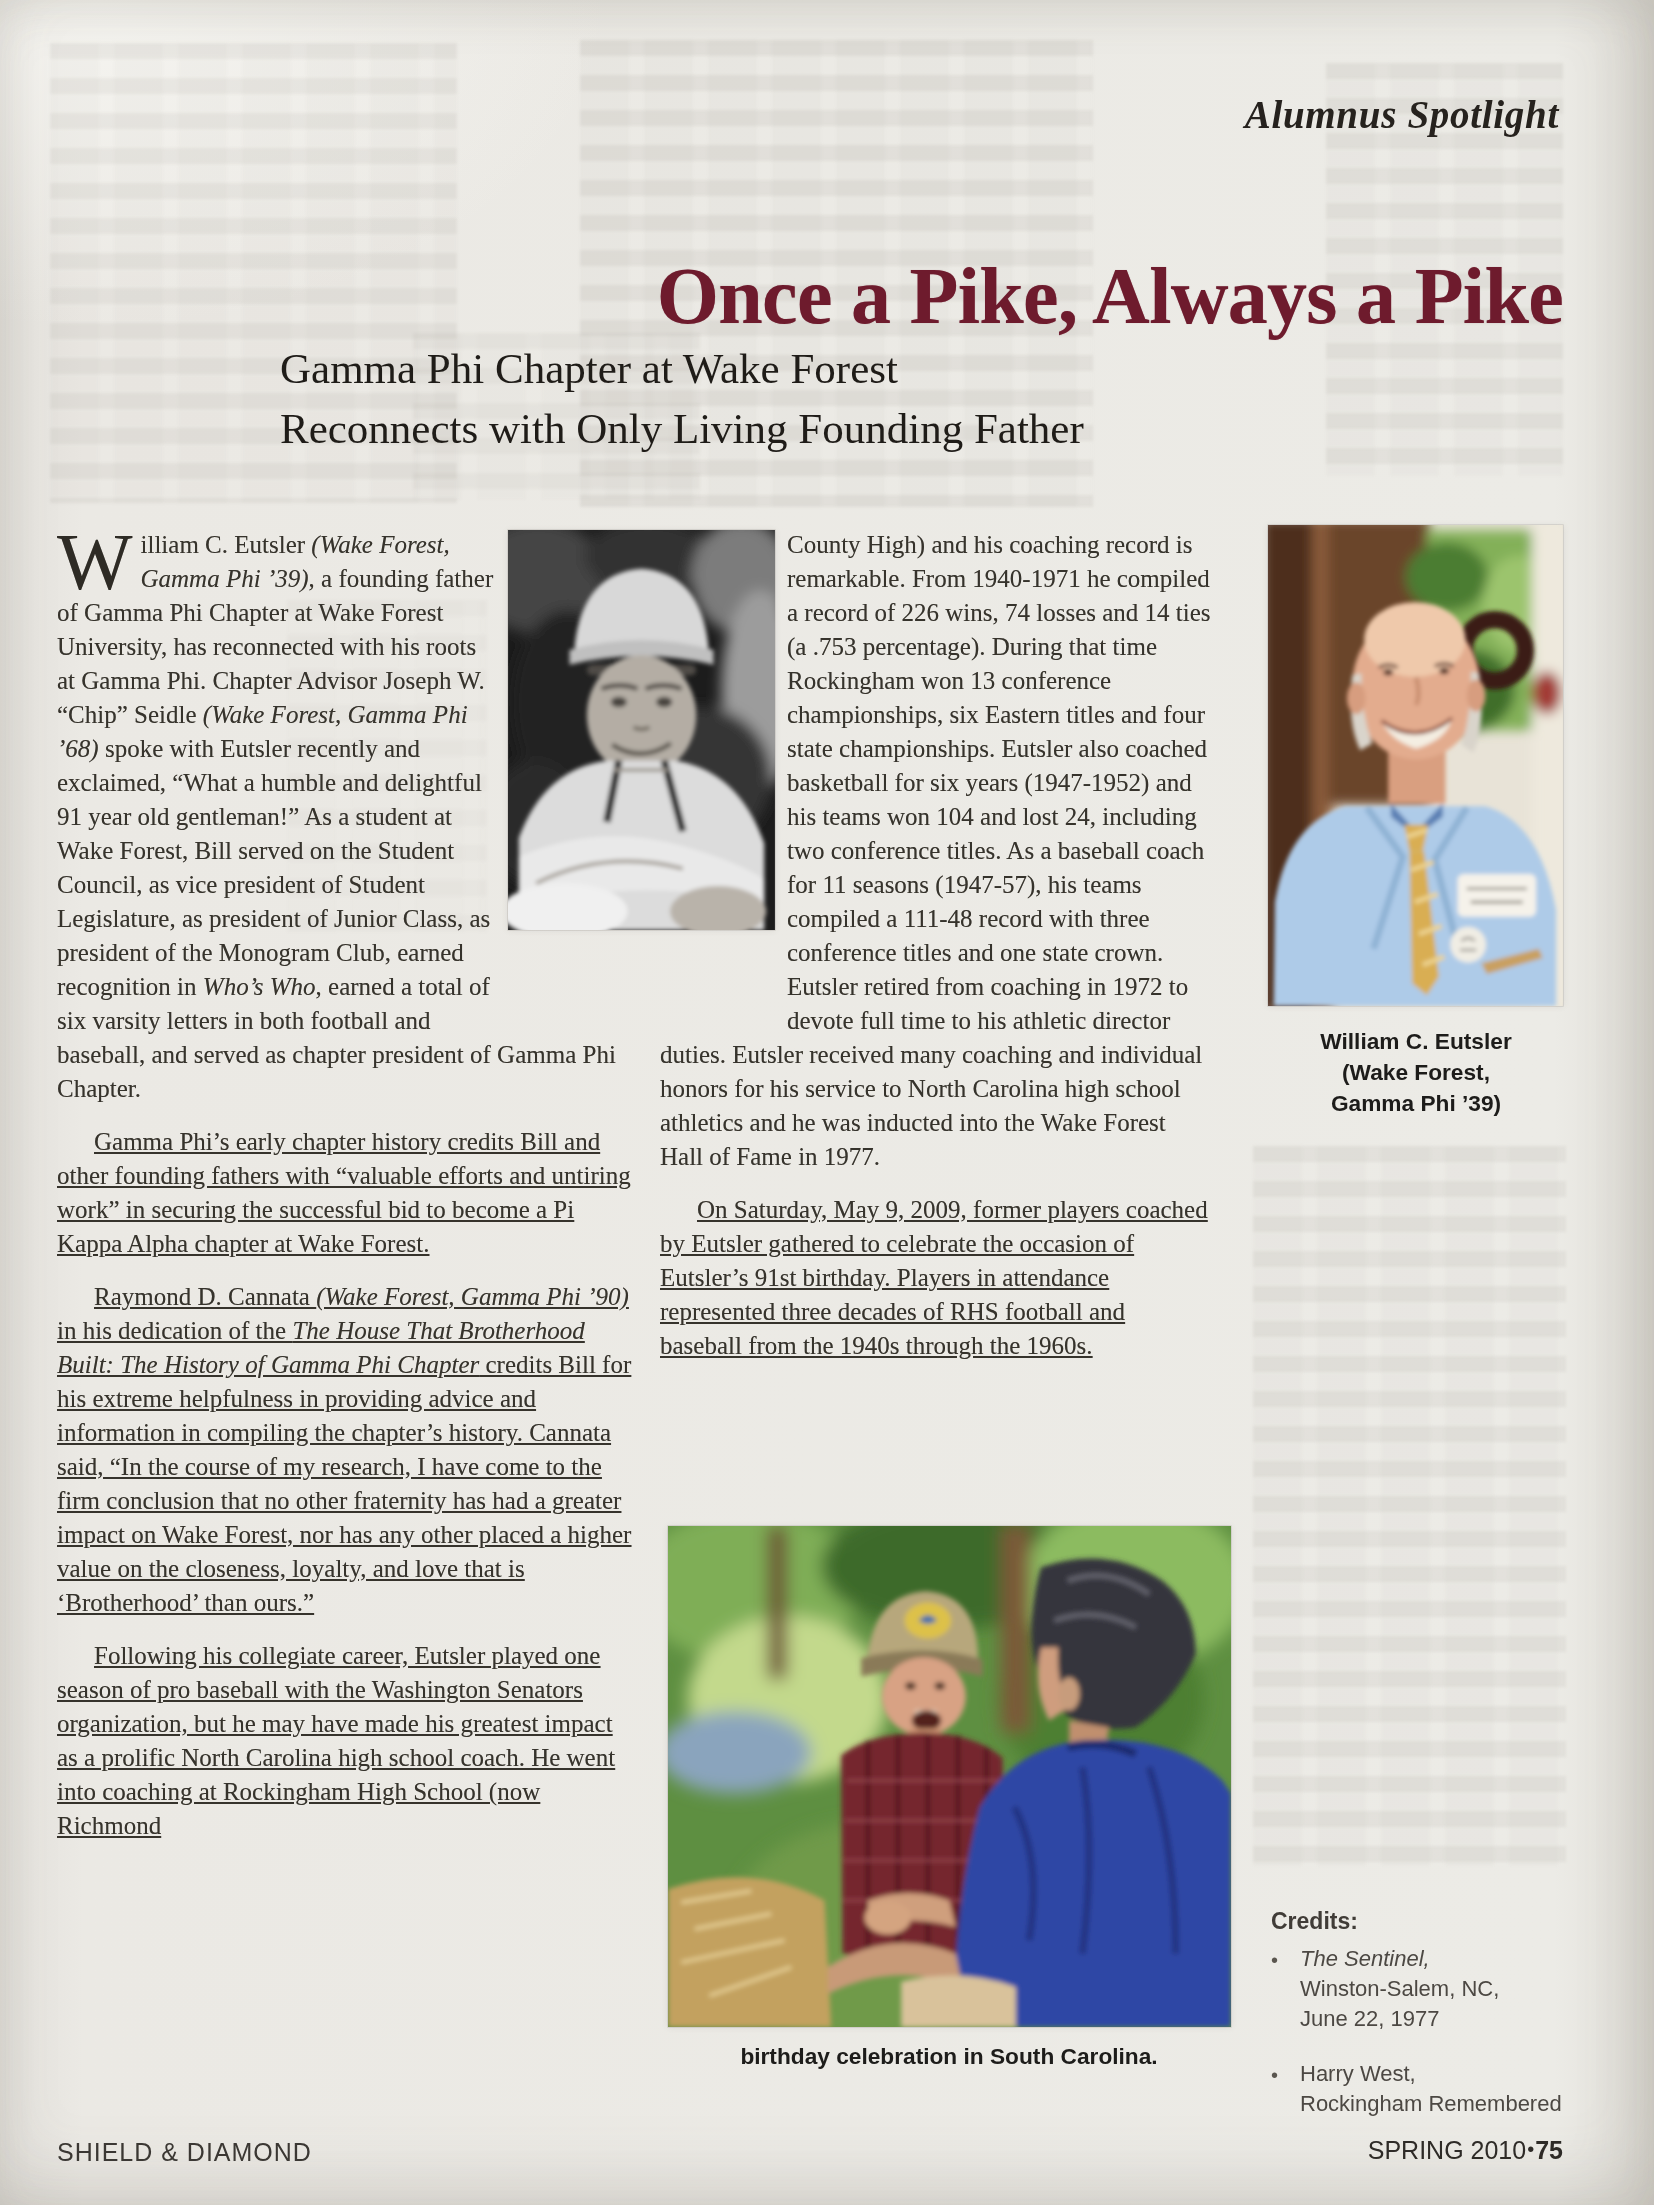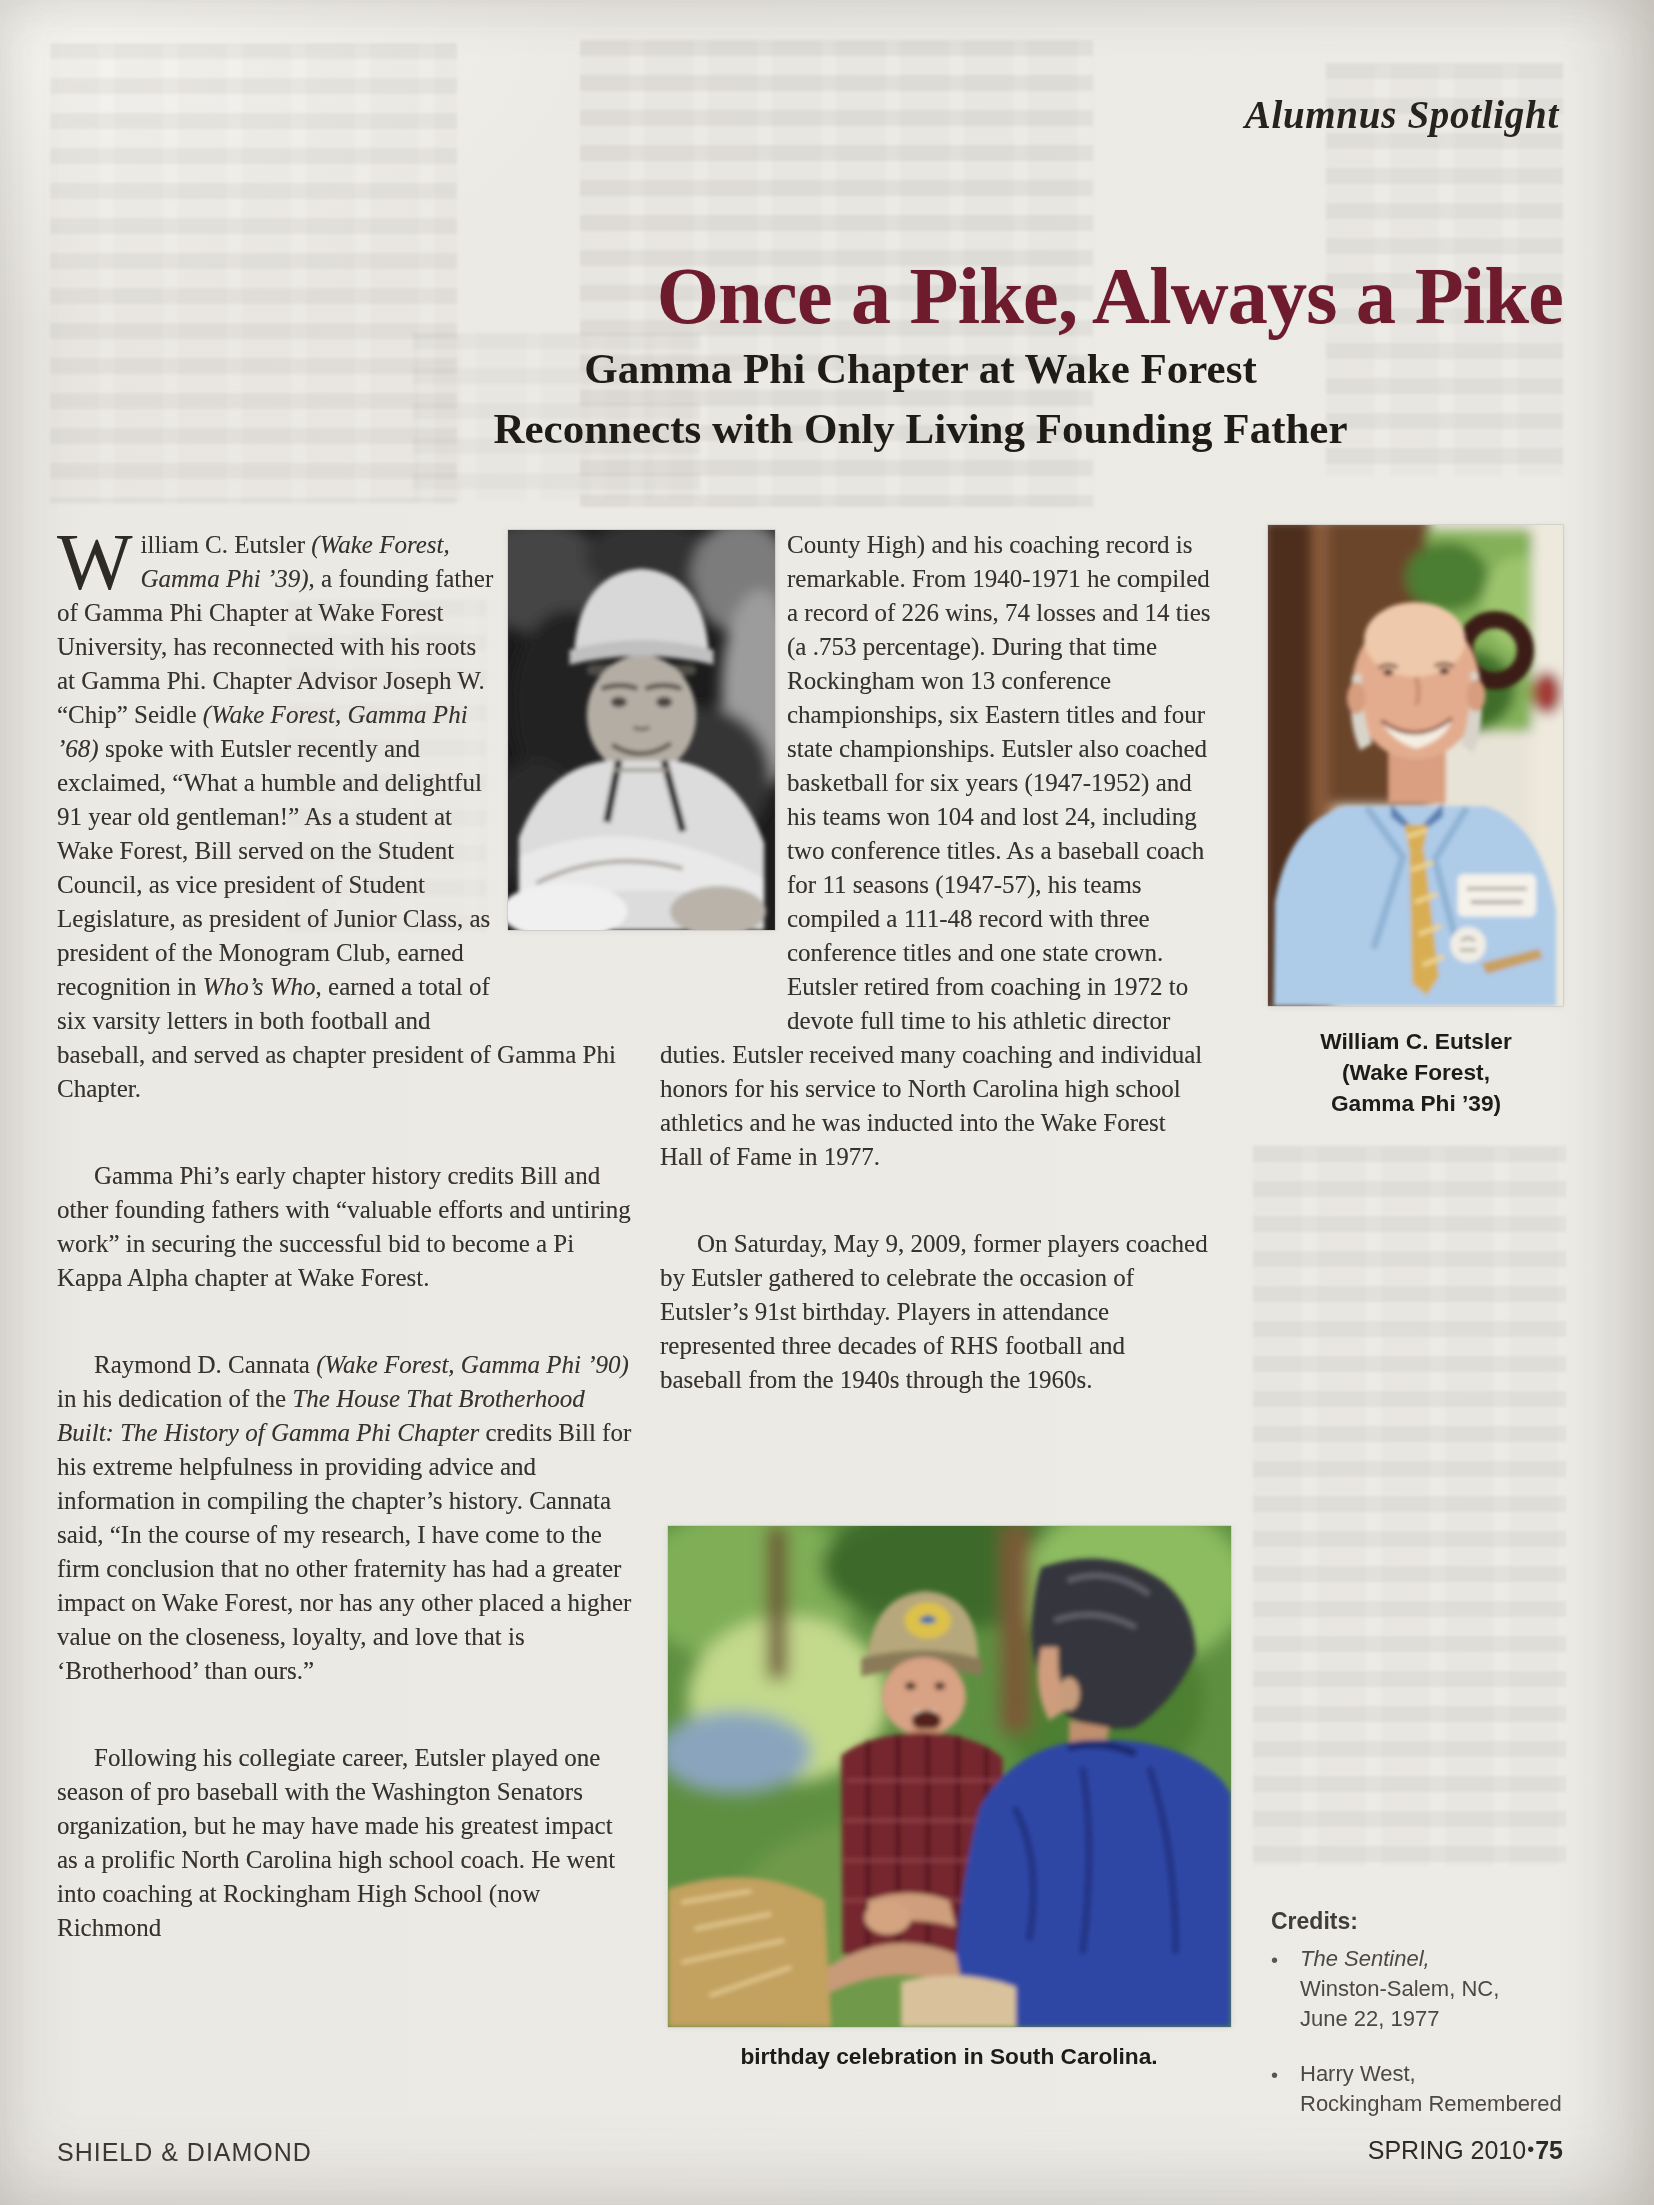--- a/index.html
+++ b/index.html
@@ -15,26 +15,26 @@
     box-shadow:inset -22.7px 0 60px rgba(105,98,86,.14), inset 0 -31px 67px rgba(105,98,86,.10), inset 0 13.3px 40px rgba(105,98,86,.05);}
   .ghost{position:absolute;filter:blur(1.7px);opacity:.55;pointer-events:none;
     background-image:
       repeating-linear-gradient(180deg, rgba(126,120,110,.15) 0 16px, rgba(0,0,0,0) 16px 35px),
       repeating-linear-gradient(90deg, rgba(126,120,110,.06) 0 49px, rgba(0,0,0,0) 49px 64px);}
   .kicker{position:absolute;top:92px;right:95px;font-size:39px;font-style:italic;font-weight:600;
     color:#26221e;letter-spacing:0.7px;}
   .title{position:absolute;top:197px;left:280px;right:91px;text-align:right;
     font-size:80px;font-weight:700;letter-spacing:-0.7px;color:#6e1b2d;
     text-shadow:0 0 0.7px rgba(110,27,45,.5);white-space:nowrap;}
-  .subtitle{position:absolute;top:339px;left:280px;right:93px;text-align:center;
-    font-size:43px;font-weight:700;line-height:60px;color:#1f1c18;}
+  .subtitle{position:absolute;top:339px;left:280px;right:93px;text-align:left;
+    font-size:43px;font-weight:400;line-height:60px;color:#1f1c18;}
   .colbody{position:absolute;font-size:25px;line-height:34px;text-align:left;
     color:#36332c;text-shadow:0 0 0.4px rgba(40,35,25,.35);}
   .colbody p{margin:0;}
-  .colbody p.indent{text-indent:37px;margin-top:53px;}
+  .colbody p.indent{text-indent:37px;margin-top:19px;text-decoration:underline;}
   .it{font-style:italic;}
   #col-left{left:57px;top:528px;width:580px;}
   #col-mid{left:660px;top:528px;width:553px;}
   .spacer-r{float:right;width:137px;height:510px;}
   .spacer-l{float:left;width:127px;height:510px;}
   .dropcap{float:left;font-size:80px;line-height:59px;padding:5.3px 8px 0 0;color:#2e2b25;}
   .photo{position:absolute;box-shadow:0 0 0 0.7px rgba(90,85,75,.18), 0 1.3px 6.7px rgba(90,85,75,.12);
     overflow:hidden;background:#777;}
   .photo svg{display:block;}
   #photo-senators{left:508px;top:530px;width:267px;height:400px;}

